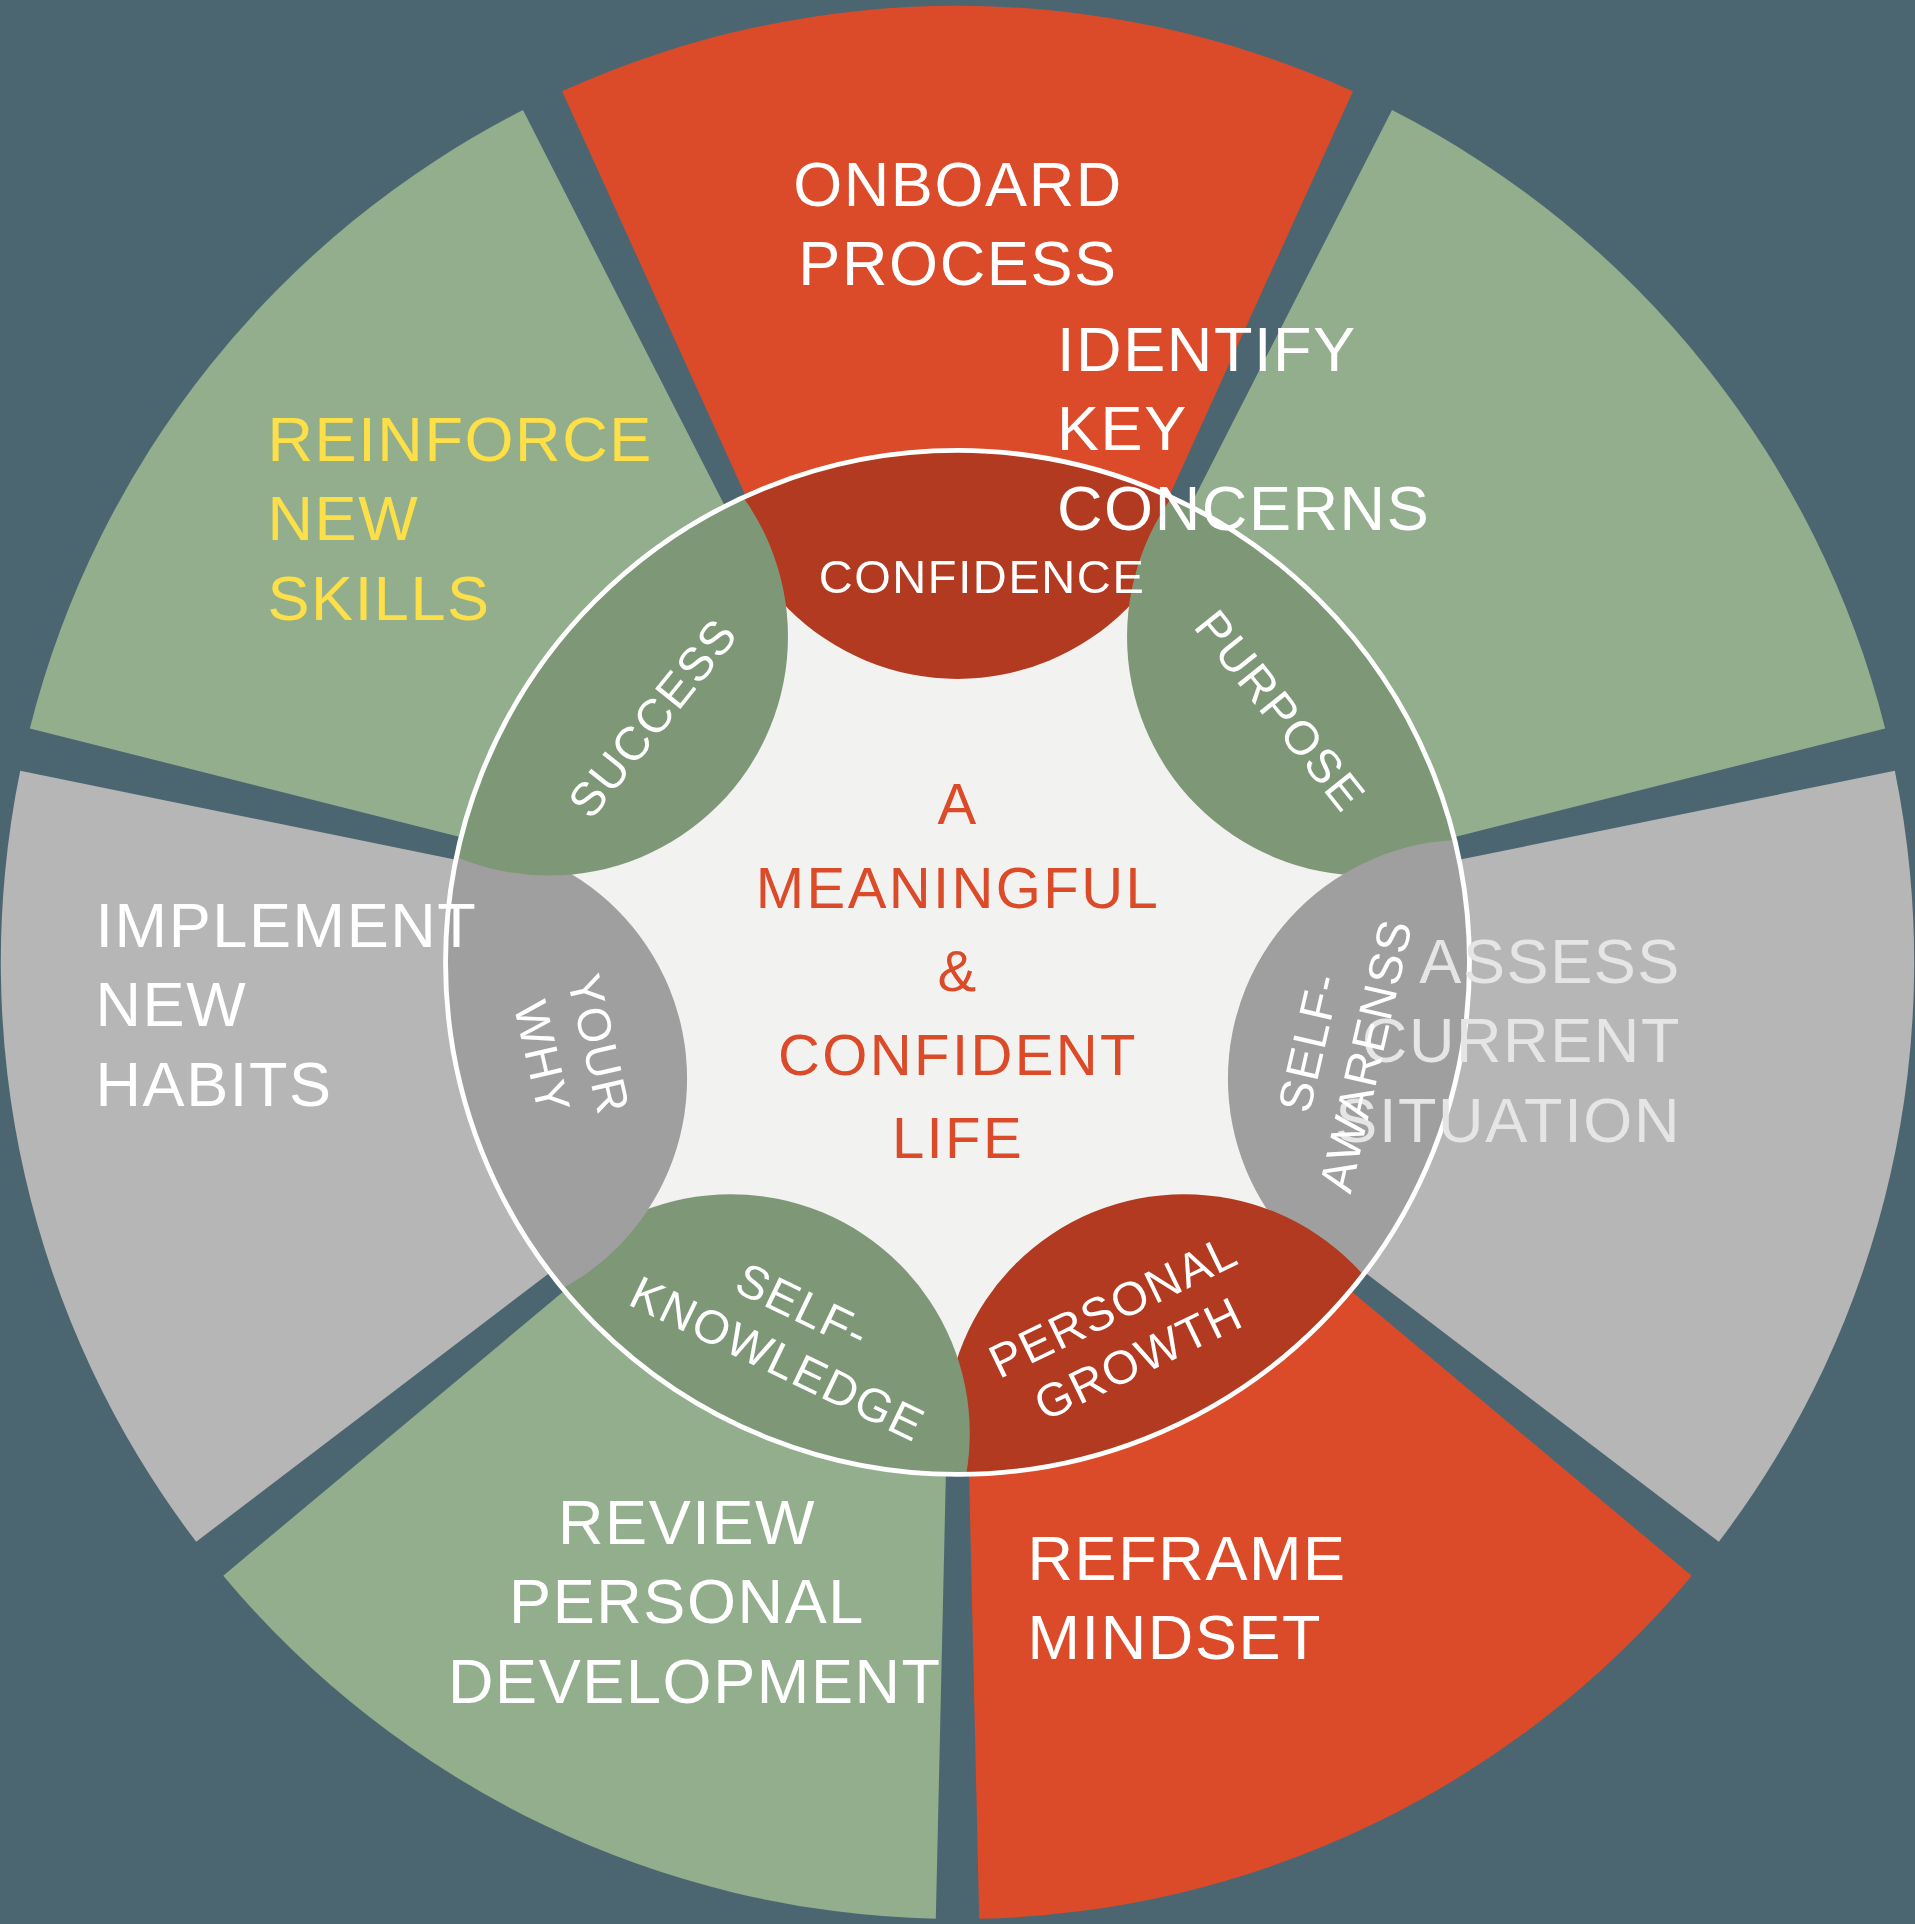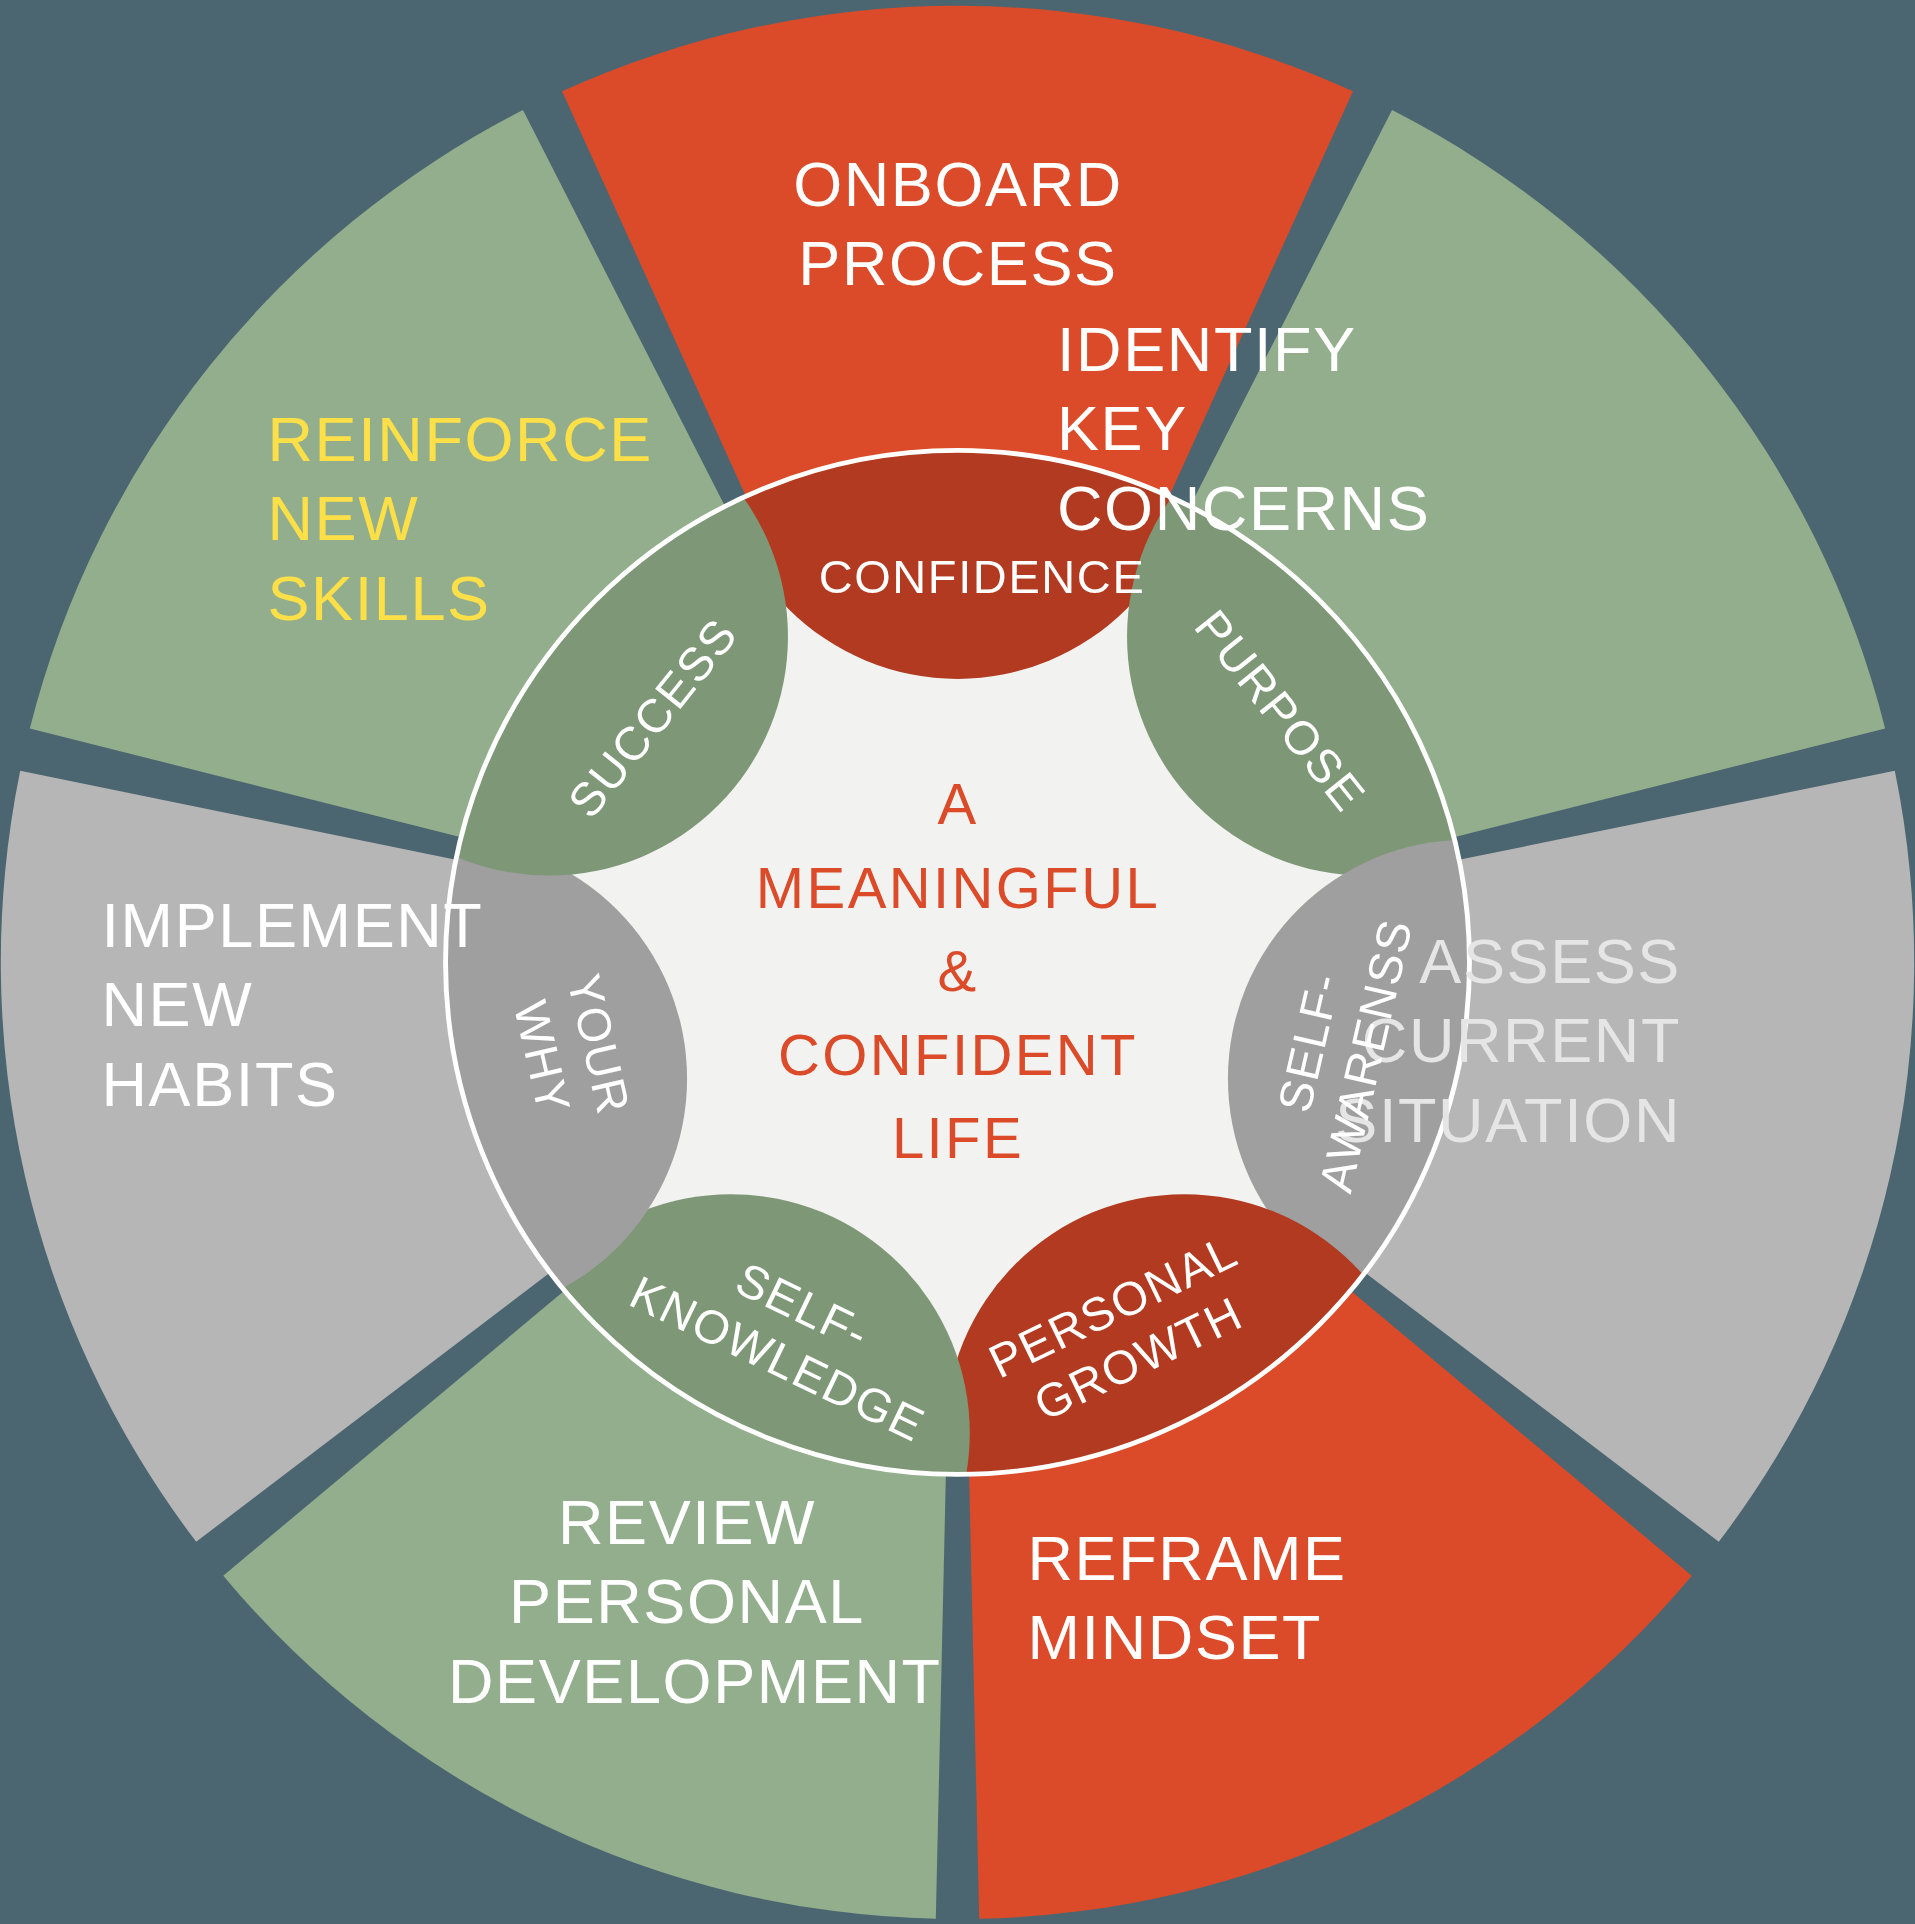--- a/index.html
+++ b/index.html
@@ -87,21 +87,21 @@
 CURRENT
 SITUATION</div>
 
   <div class="label seg-label" style="left: 1287px; top: 1598px; width: 519px; text-align: left; color: rgb(255, 255, 255);">REFRAME
 MINDSET</div>
 
   <div class="label seg-label" style="left: 687px; top: 1602px; width: 478px; text-align: center; color: rgb(255, 255, 255);">REVIEW
 PERSONAL
 DEVELOPMENT</div>
 
-  <div class="label seg-label" style="left: 292px; top: 1005px; width: 381px; text-align: left; color: rgb(255, 255, 255);">IMPLEMENT
+  <div class="label seg-label" style="left: 286px; top: 1005px; width: 381px; text-align: left; color: rgb(255, 255, 255);">IMPLEMENT
 NEW
 HABITS</div>
 
   <div class="label seg-label" style="left: 470px; top: 519px; width: 405px; text-align: left; color: #fde047;">REINFORCE
 NEW
 SKILLS</div>
 
   <div class="label tab-label" style="left: 958px; top: 577px; --rot: 0deg; color: rgb(255, 255, 255); margin-left: 24px;">CONFIDENCE</div>
 
   <div class="label tab-label" style="left: 1280px; top: 711px; --rot: 51.4deg; color: rgb(255, 255, 255);">PURPOSE</div>

